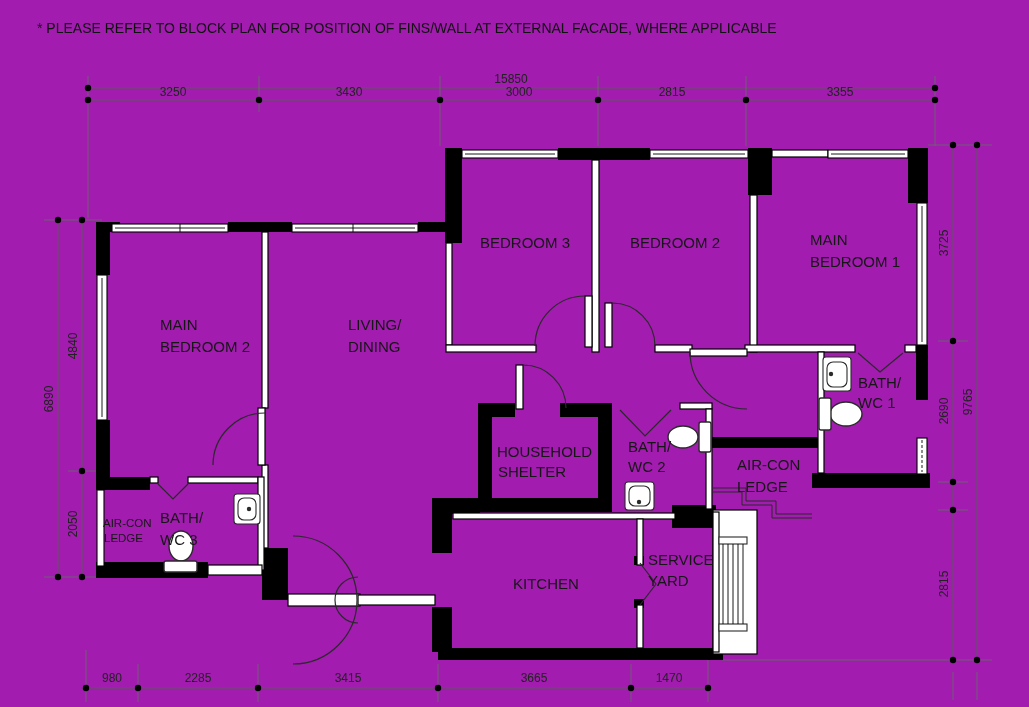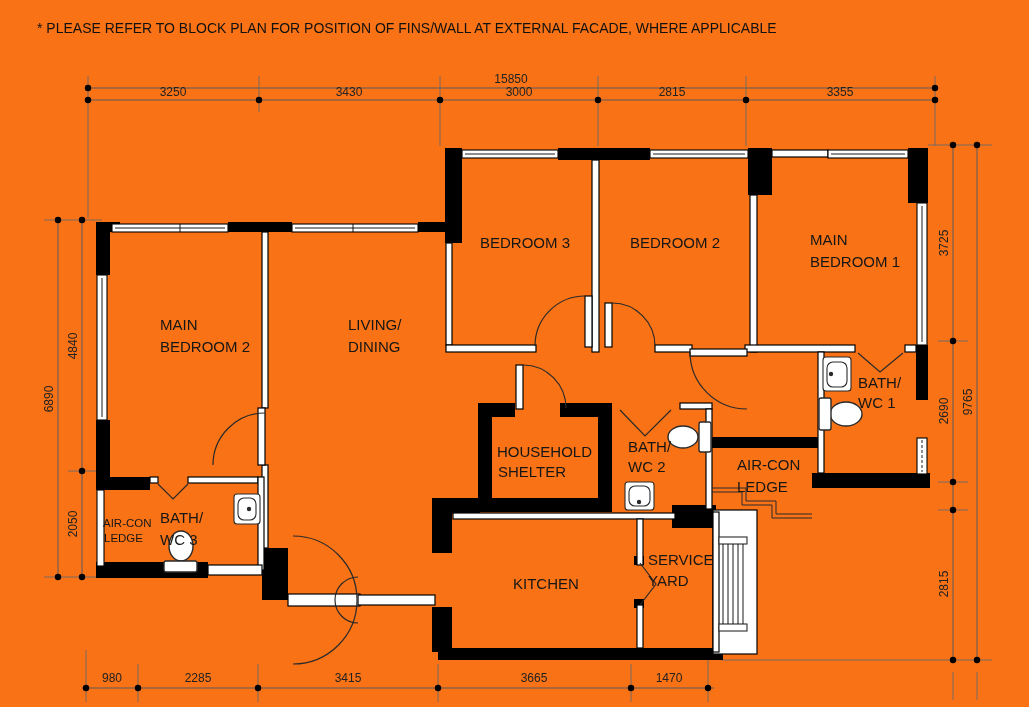--- a/index.html
+++ b/index.html
@@ -1,16 +1,16 @@
 <!DOCTYPE html>
 <html><head>
 <meta charset="utf-8">
 <style>
   html,body{margin:0;padding:0;background:#ffffff;}
-  .stage{position:relative;width:1029px;height:707px;background:#f97316;overflow:hidden;}
+  .stage{position:relative;width:1029px;height:707px;background:#a21caf;overflow:hidden;}
   svg{display:block;font-family:"Liberation Sans", sans-serif;}
   .note-text{font:14px "Liberation Sans", sans-serif;fill:#111;}
   .room-label{font:15px "Liberation Sans", sans-serif;fill:#161616;}
   .room-label-sm{font:11.5px "Liberation Sans", sans-serif;fill:#161616;}
   .dim-text{font:12px "Liberation Sans", sans-serif;fill:#222;}
   .dim-line{stroke:#5a5a5a;stroke-width:1;fill:none;}
   .dim-tick{stroke:#6a6a6a;stroke-width:0.9;fill:none;}
   .dim-dot{fill:#000;stroke:none;}
   .wall{fill:#000;stroke:none;}
   .thinwall{fill:#fff;stroke:#000;stroke-width:1.2;}

